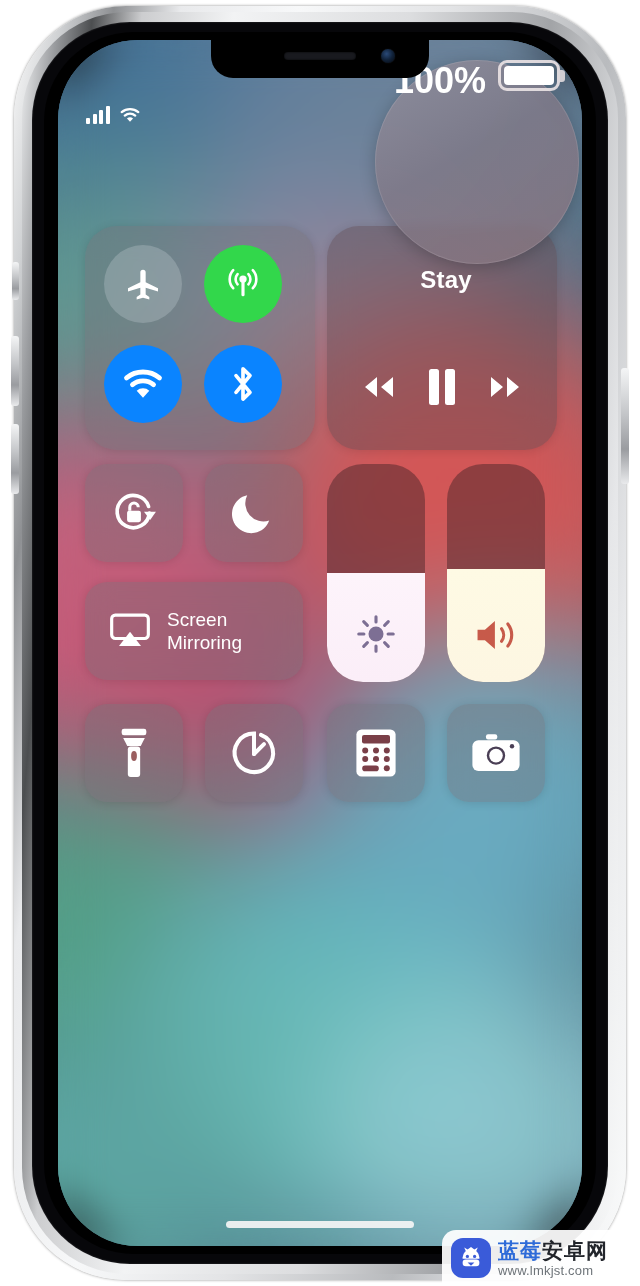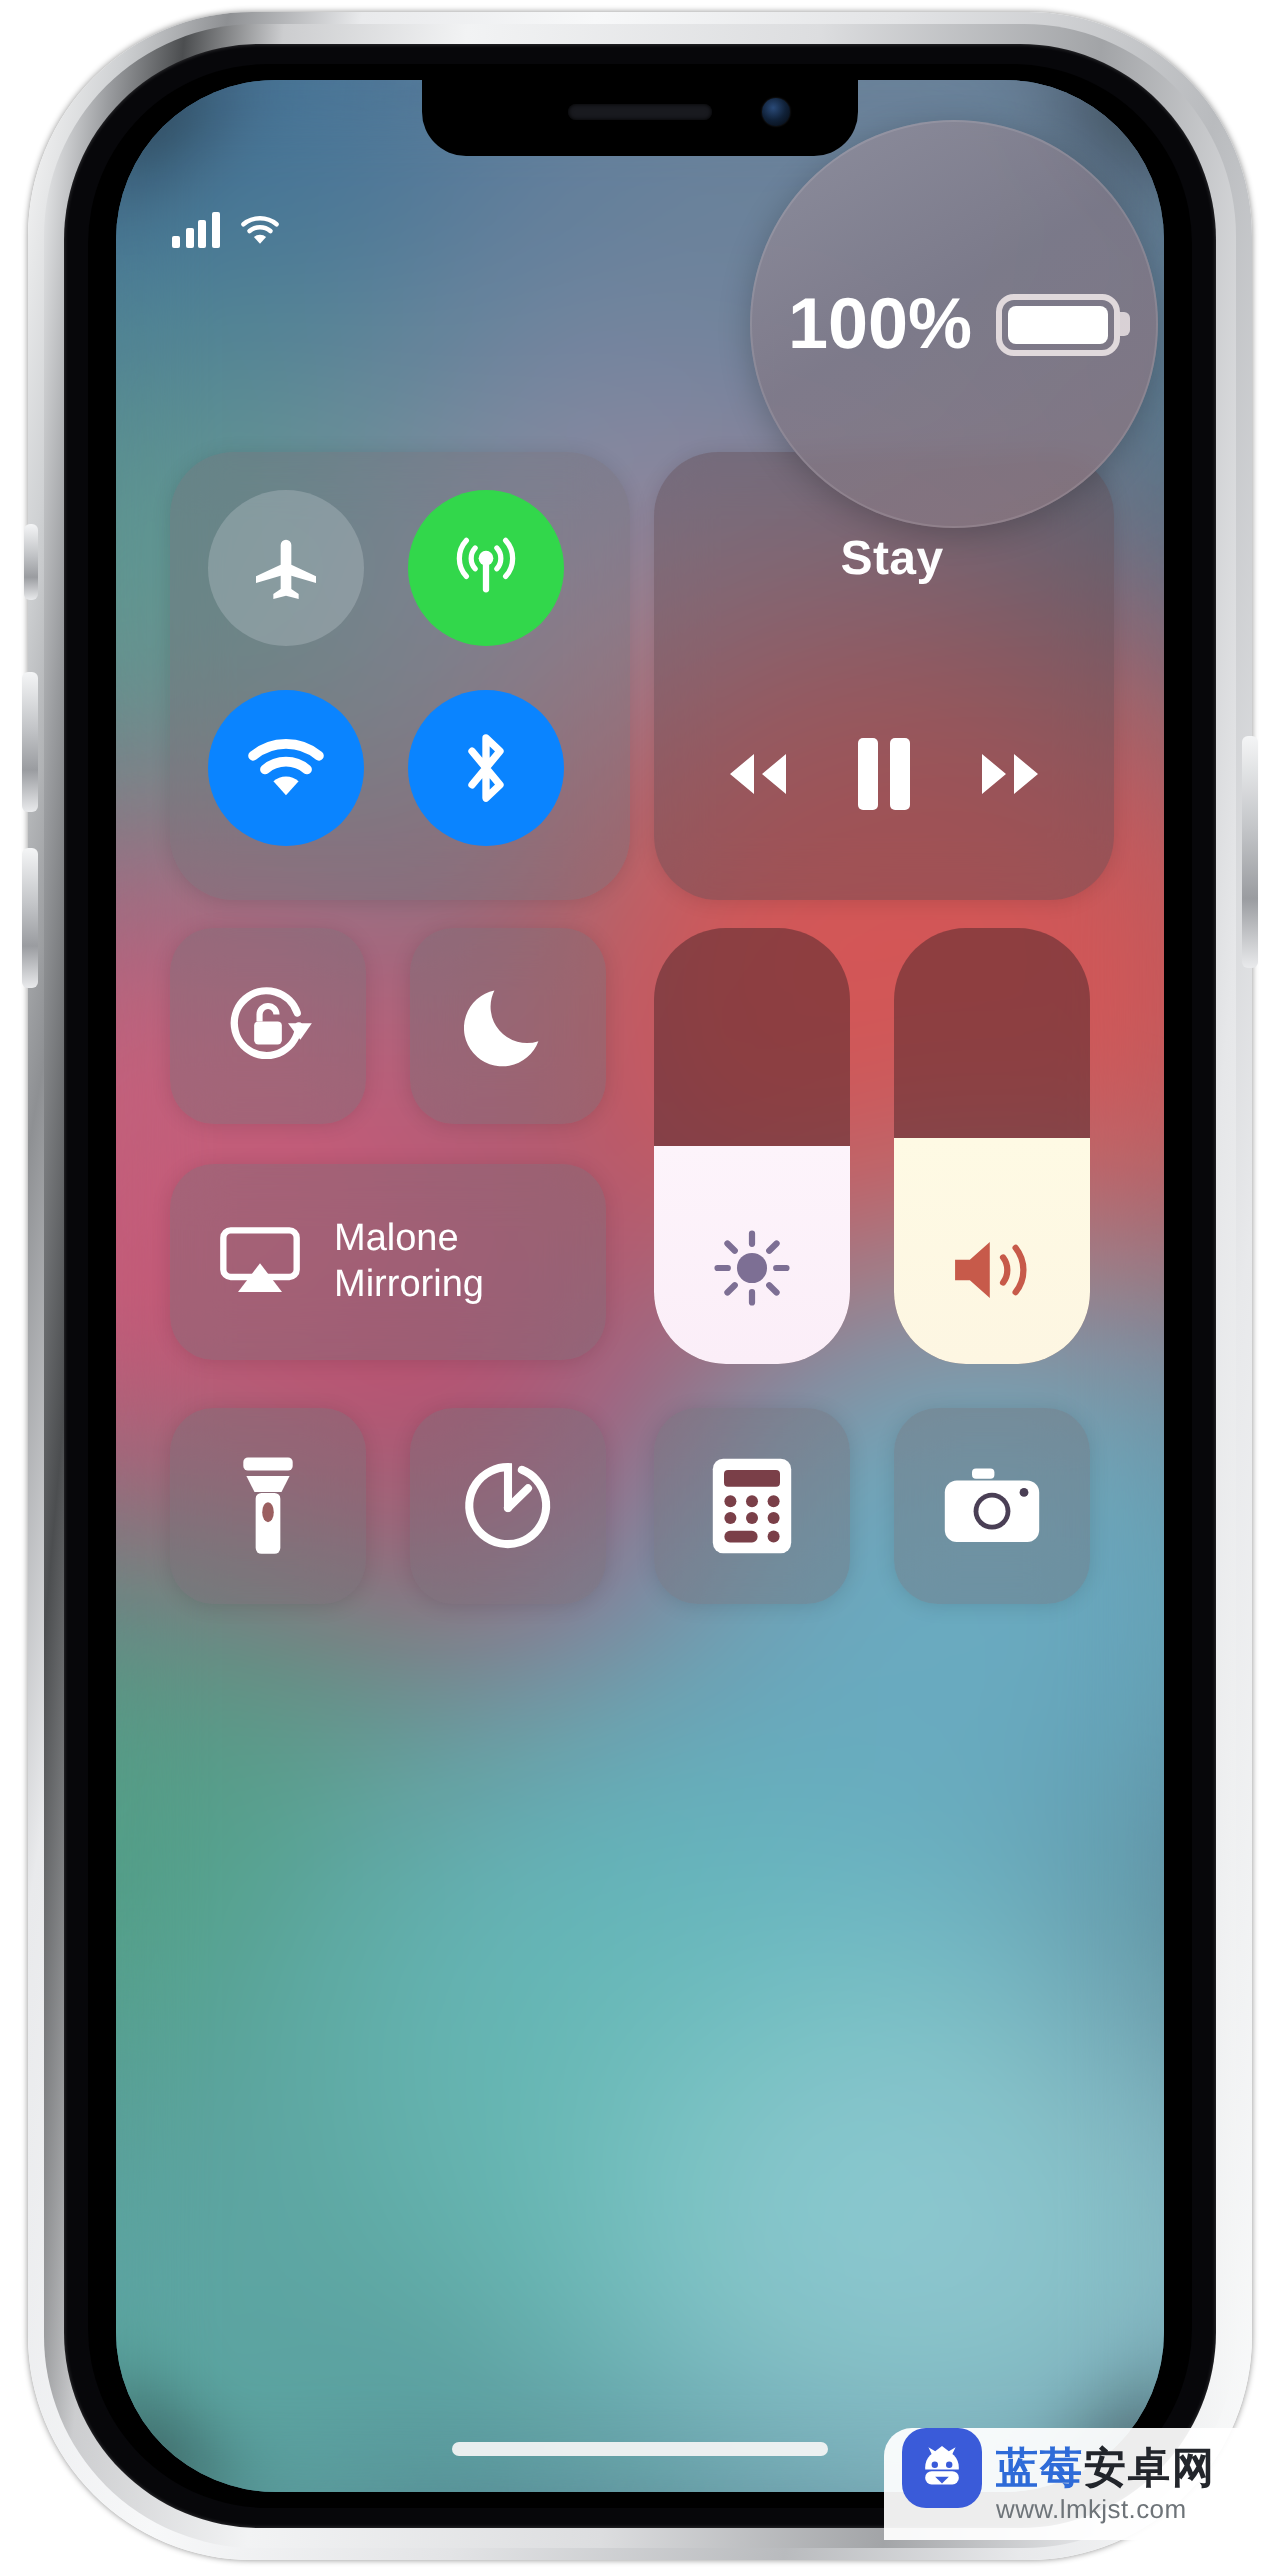--- a/index.html
+++ b/index.html
@@ -175,21 +175,21 @@
 
   
   .loupe{
     position:absolute; left:317px; top:20px; width:204px; height:204px;
     border-radius:50%;
     background:linear-gradient(150deg, rgba(150,145,158,.80) 0%, rgba(128,120,134,.80) 45%, rgba(139,118,128,.80) 100%);
     backdrop-filter:blur(5px);
     -webkit-backdrop-filter:blur(5px);
     box-shadow:0 3px 16px rgba(0,0,0,.22), inset 0 0 0 1px rgba(255,255,255,.10);
     z-index:25;
-    display:flex; align-items:center; justify-content:center; gap:12px;
+    display:flex; align-items:flex-start; justify-content:center; gap:12px;
   }
   .loupe-pct{ color:#fff; font-size:36px; font-weight:bold; letter-spacing:0px; }
   .batt{
     width:62px; height:31px; border-radius:9px;
     border:3px solid rgba(233,226,228,.92);
     position:relative; display:flex; align-items:center;
   }
   .batt .lvl{ position:absolute; left:3px; top:3px; bottom:3px; width:calc(100% - 6px);
               background:#fff; border-radius:4px; }
   .batt:after{
@@ -208,24 +208,24 @@
   
   .btn-side{ position:absolute; background:linear-gradient(180deg,#f4f5f6,#c3c5c8 40%,#9a9ca0 70%,#e9eaec);
              border-radius:3px; }
   .b-ring{ left:12px; top:262px; width:7px; height:38px; }
   .b-volup{ left:11px; top:336px; width:8px; height:70px; }
   .b-voldn{ left:11px; top:424px; width:8px; height:70px; }
   .b-power{ right:11px; top:368px; width:8px; height:116px; }
 
   
   .watermark{
-    position:absolute; right:0px; bottom:16px; width:198px; height:56px;
+    position:absolute; right:0px; bottom:0px; width:198px; height:56px;
     background:rgba(255,255,255,.93);
     border-top-left-radius:14px;
-    display:flex; gap:7px; padding:0 8px 0 9px;
+    display:flex; align-items:center; gap:7px; padding:0 8px 0 9px;
     z-index:60;
   }
   .wm-logo{
     width:40px; height:40px; border-radius:12px; background:#3a5bd9;
     display:flex; align-items:center; justify-content:center; flex:0 0 auto;
   }
   .wm-text{ display:flex; flex-direction:column; justify-content:center; line-height:1; }
   .wm-cn{ font-size:21px; font-weight:bold; letter-spacing:1px; }
   .wm-cn .b{ color:#2e6bd8; } .wm-cn .d{ color:#22252b; }
   .wm-url{ font-size:13px; color:#6e7479; margin-top:3px; letter-spacing:.2px; }
@@ -348,21 +348,21 @@
           <path fill="#fff" d="M18.6 15.8A9.1 9.1 0 0 1 7.6 3.1a9.6 9.6 0 1 0 11 12.7z"></path>
         </svg>
       </div>
 
       <div class="tile mirror">
         <svg width="46" height="40" viewBox="0 0 26 24">
           <rect x="2" y="2.5" width="22" height="14" rx="2.2" fill="none" stroke="#fff" stroke-width="1.9"></rect>
           <path fill="#fff" d="M13 12.4 19.6 21H6.4z"></path>
         </svg>
         <div class="mirror-label">
-          <div>Malone</div>
+          <div>Screen</div>
           <div>Mirroring</div>
         </div>
       </div>
 
       <div class="slider s-bright">
         <div class="fill" id="brightFill" style="height: 50%;"></div>
         <div class="sl-icon">
           <svg width="44" height="44" viewBox="0 0 24 24">
             <circle cx="12" cy="12" r="4.1" fill="#7d6f94"></circle>
             <g stroke="#7d6f94" stroke-width="1.7" stroke-linecap="round">

